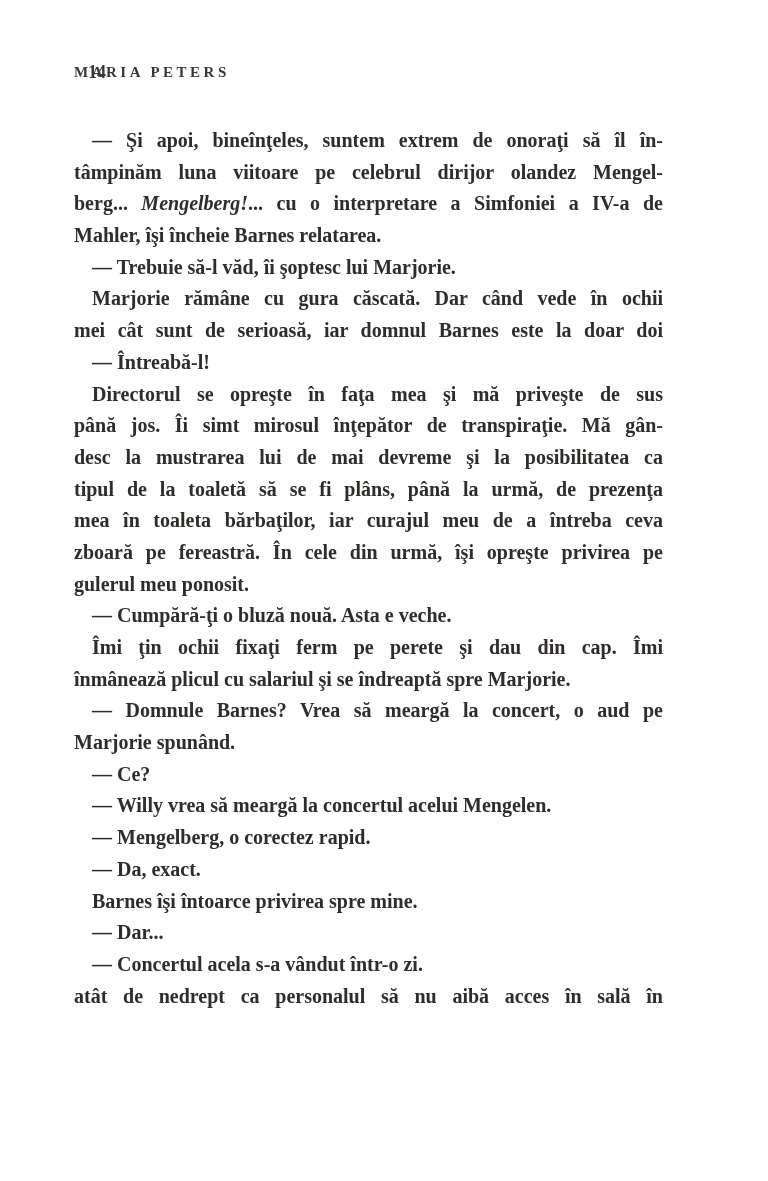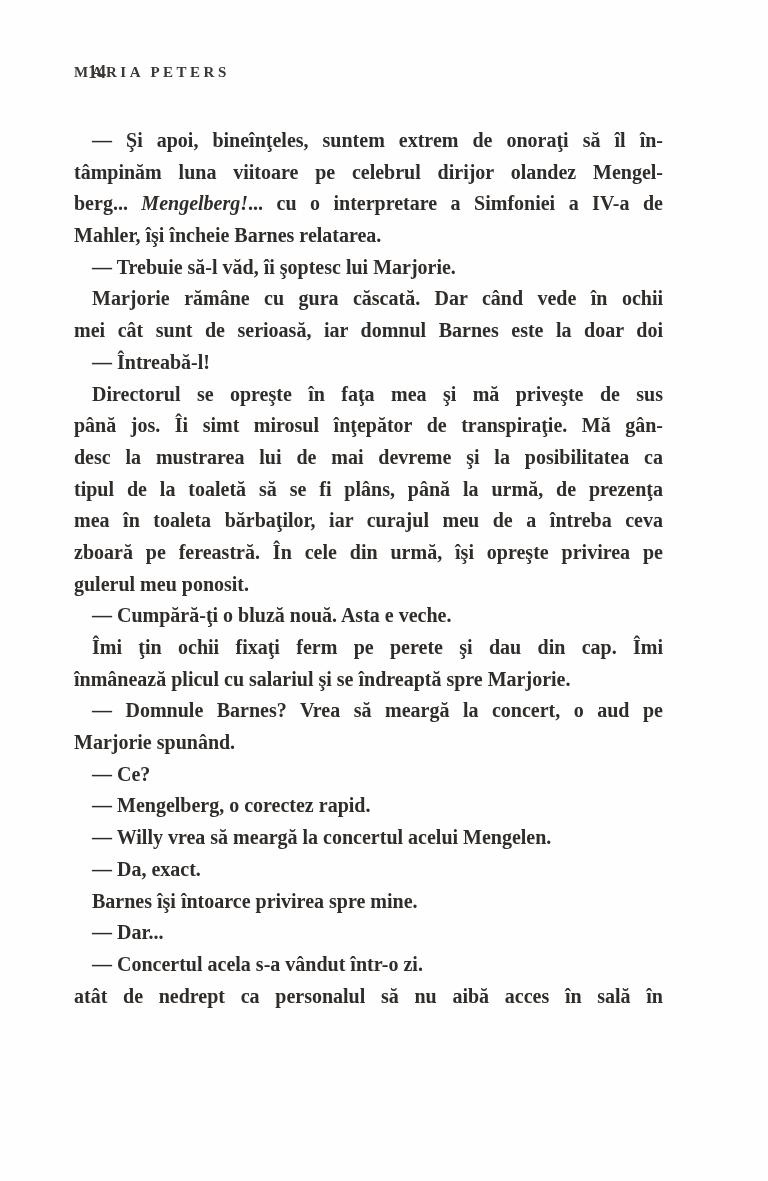--- a/index.html
+++ b/index.html
@@ -90,21 +90,21 @@
       <div class="line j"><span>tipul de la toaletă să se fi plâns, până la urmă, de prezenţa</span></div>
       <div class="line j"><span>mea în toaleta bărbaţilor, iar curajul meu de a întreba ceva</span></div>
       <div class="line j"><span>zboară pe fereastră. În cele din urmă, îşi opreşte privirea pe</span></div>
       <div class="line"><span>gulerul meu ponosit.</span></div>
       <div class="line ind"><span>— Cumpără-ţi o bluză nouă. Asta e veche.</span></div>
       <div class="line j ind"><span>Îmi ţin ochii fixaţi ferm pe perete şi dau din cap. Îmi</span></div>
       <div class="line"><span>înmânează plicul cu salariul şi se îndreaptă spre Marjorie.</span></div>
       <div class="line j ind"><span>— Domnule Barnes? Vrea să meargă la concert, o aud pe</span></div>
       <div class="line"><span>Marjorie spunând.</span></div>
       <div class="line ind"><span>— Ce?</span></div>
+      <div class="line ind"><span>— Willy vrea să meargă la concertul acelui Mengelen.</span></div>
       <div class="line ind"><span>— Mengelberg, o corectez rapid.</span></div>
-      <div class="line ind"><span>— Willy vrea să meargă la concertul acelui Mengelen.</span></div>
       <div class="line ind"><span>— Da, exact.</span></div>
       <div class="line ind"><span>Barnes îşi întoarce privirea spre mine.</span></div>
       <div class="line ind"><span>— Dar...</span></div>
       <div class="line ind"><span>— Concertul acela s-a vândut într-o zi.</span></div>
       <div class="line j"><span>atât de nedrept ca personalul să nu aibă acces în sală în</span></div>
     </div>
 </div>
 
 </body></html>

